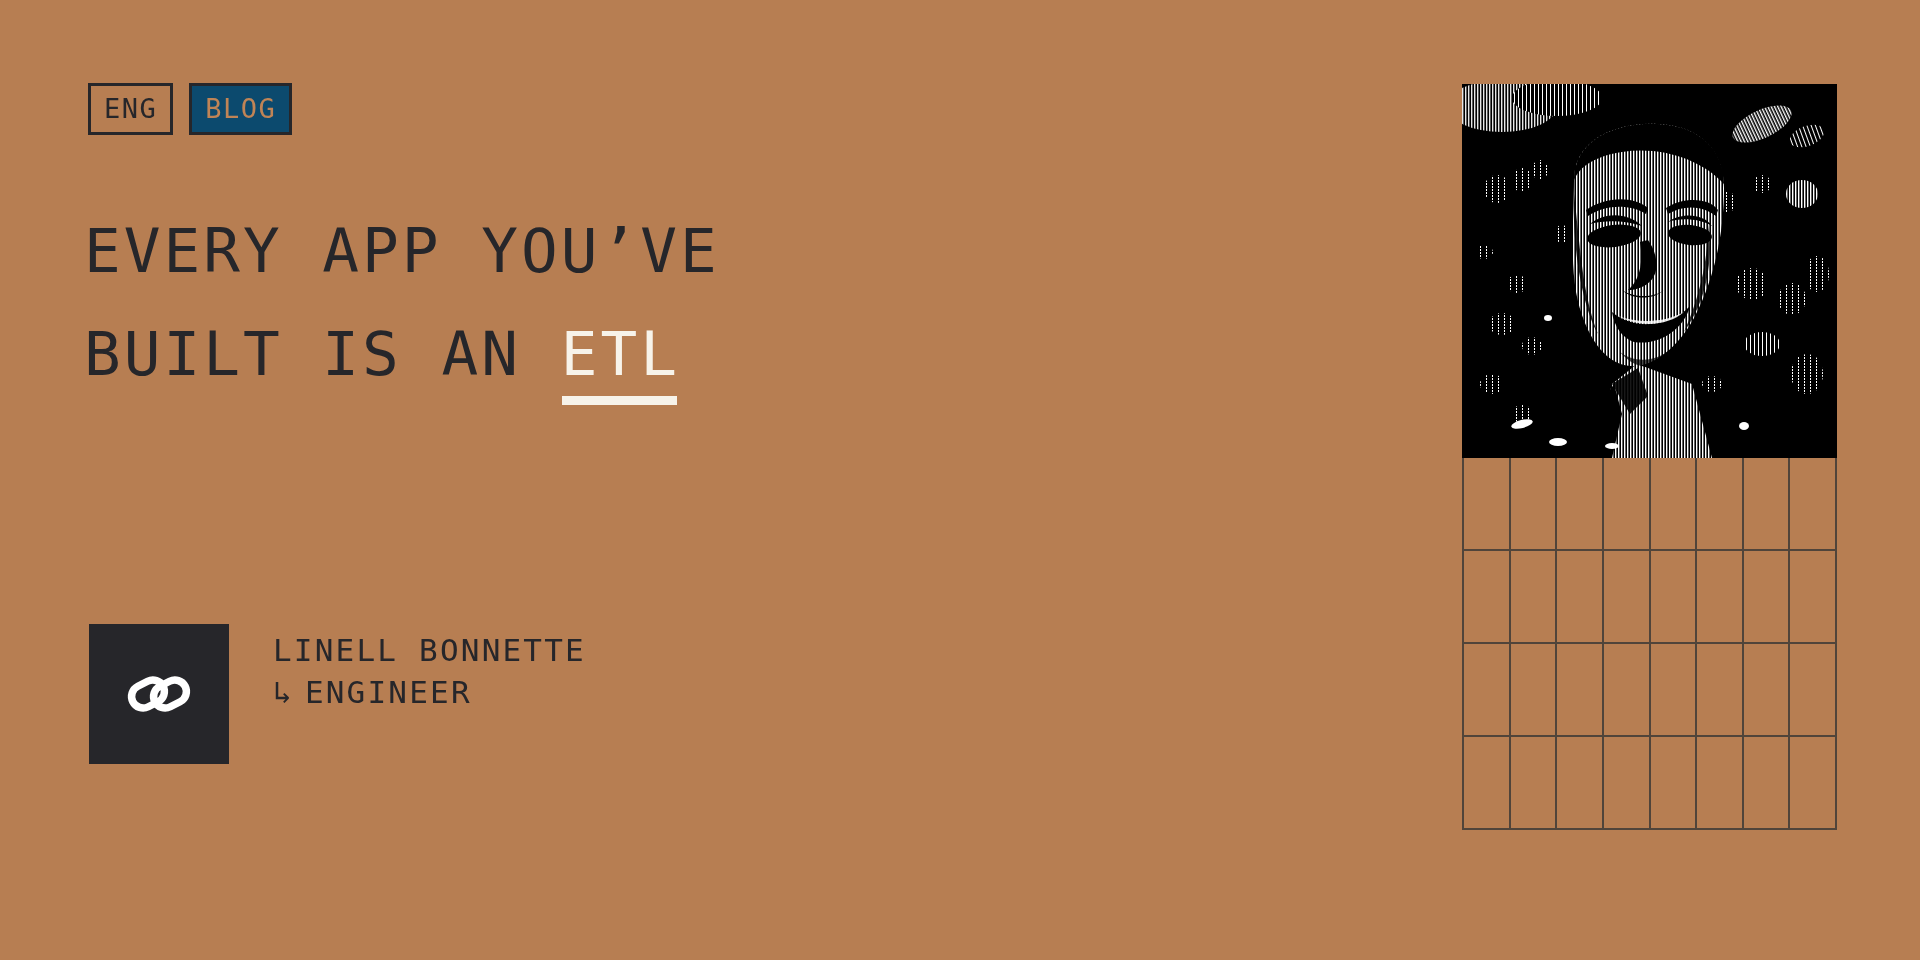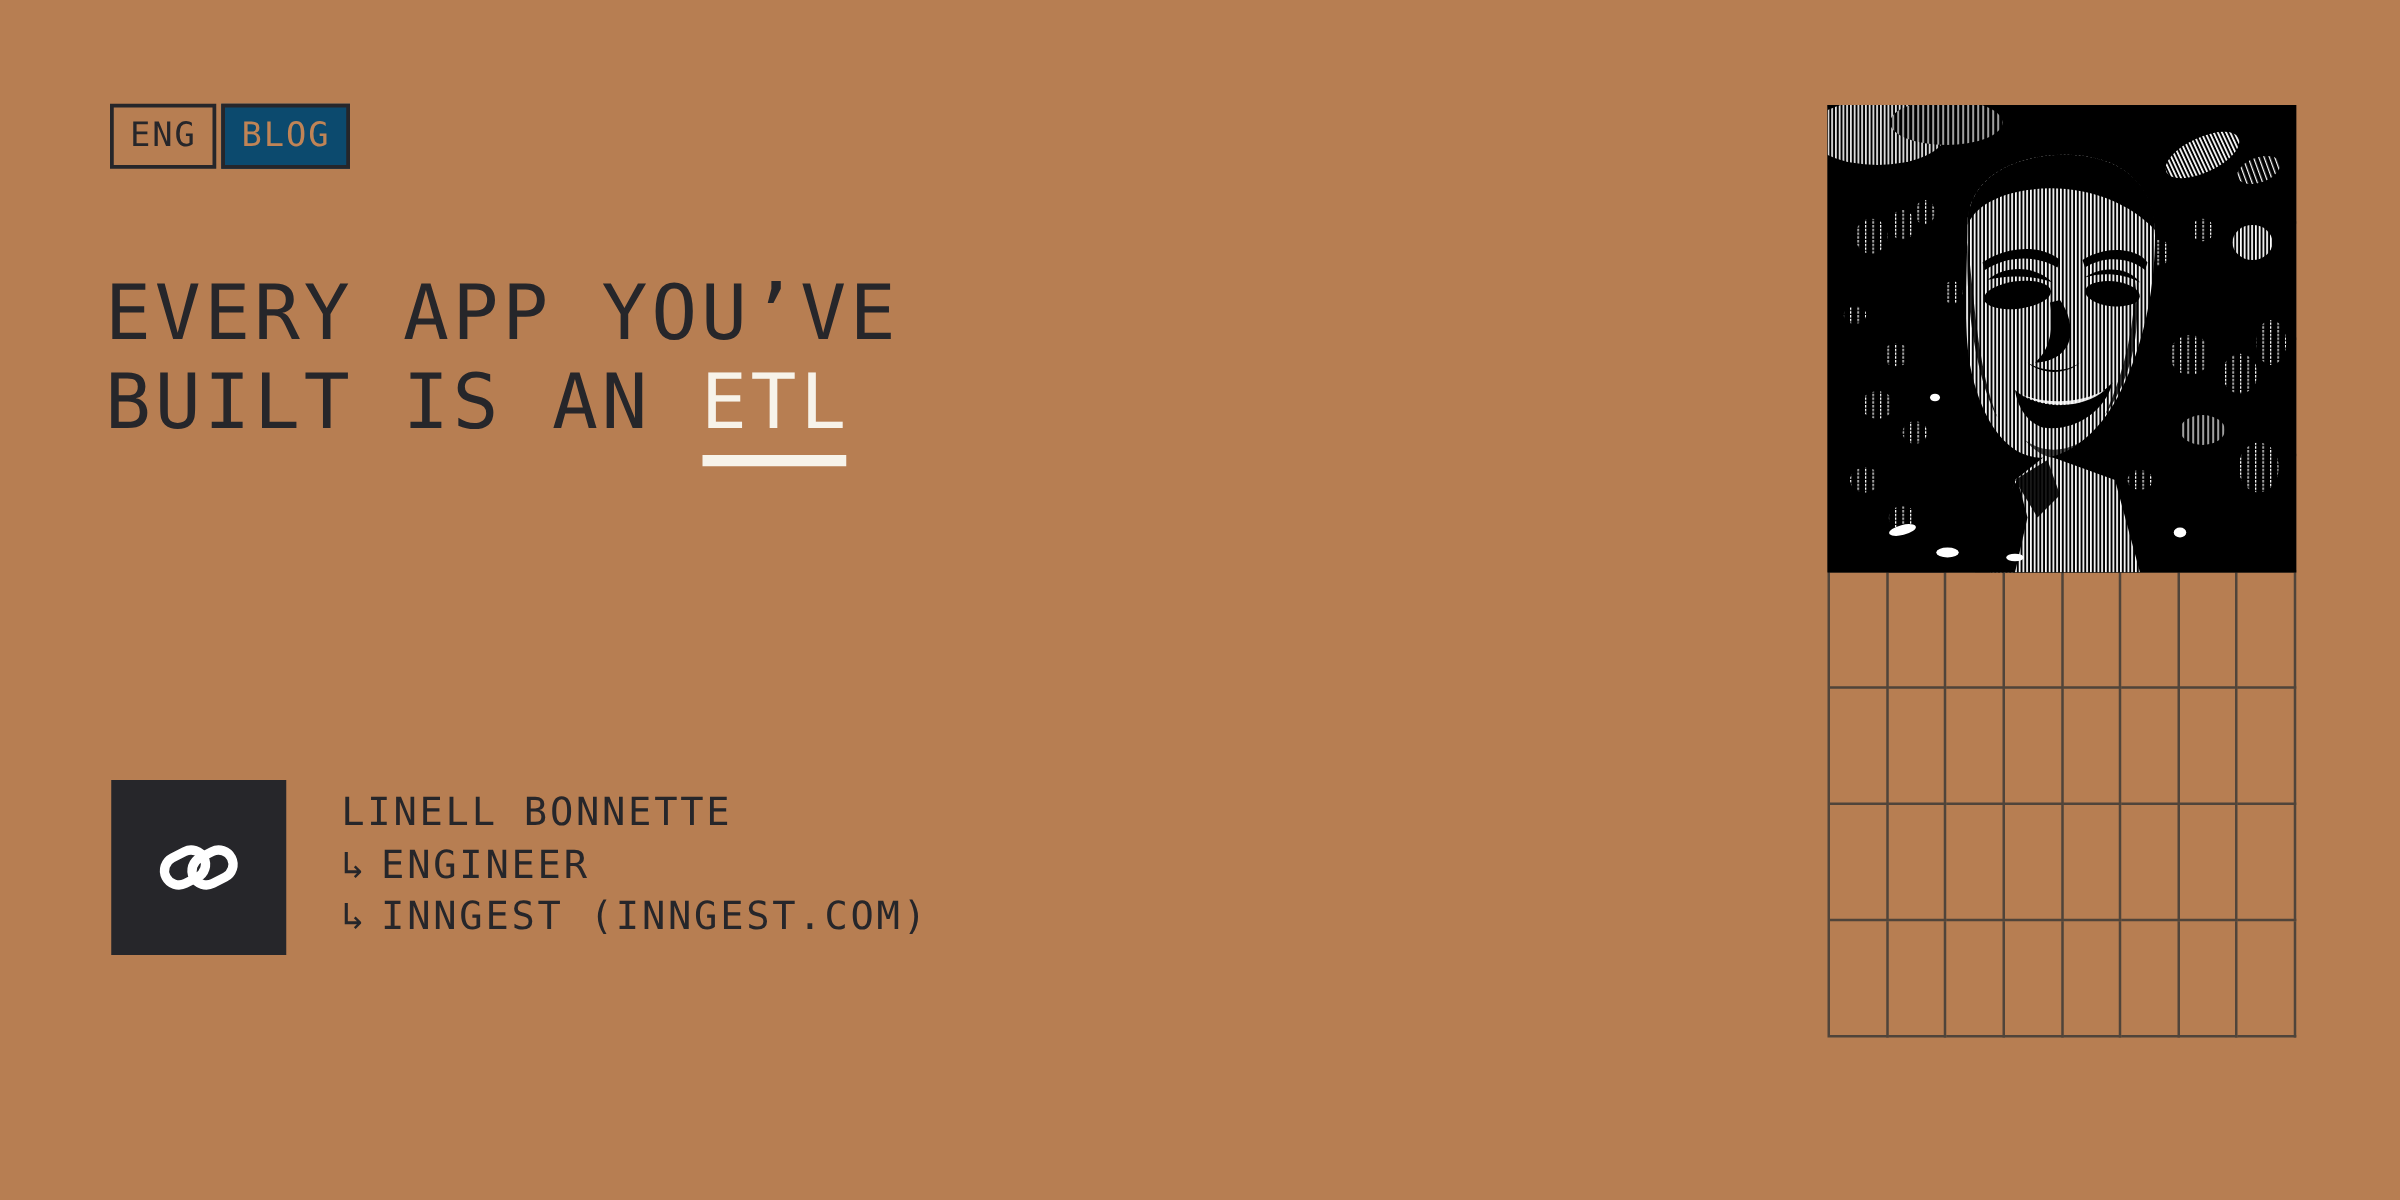--- a/index.html
+++ b/index.html
@@ -15,21 +15,21 @@
     position: relative;
   }
 
   
   .badge-row {
     position: absolute;
     left: 88px;
     top: 83px;
     display: flex;
     align-items: stretch;
-    gap: 4px;
+    gap: 16px;
   }
   .badge {
     font-family: "DejaVu Sans Mono", monospace;
     font-size: 27px;
     letter-spacing: 1.5px;
     line-height: 1;
     padding: 9px 13px 10px 13px;
     box-sizing: border-box;
   }
   .badge-outline {
@@ -53,20 +53,21 @@
     font-size: 61px;
     line-height: 1.16;
     letter-spacing: 3px;
     color: #26262a;
     font-weight: 400;
   }
   .headline .hl {
     color: #f7f3ea;
     position: relative;
     display: inline-block;
+    margin-top: 32px;
   }
   .headline .hl::after {
     content: "";
     position: absolute;
     left: 1px;
     right: 3px;
     bottom: -16px;
     height: 9px;
     background: #f7f3ea;
   }
@@ -175,23 +176,20 @@
       <g fill="none" stroke="#ffffff" stroke-width="7.5" stroke-linecap="round" stroke-linejoin="round">
         <rect x="9" y="25.5" width="34" height="23" rx="11.5" transform="rotate(-27 26 37)"></rect>
         <rect x="31" y="25.5" width="34" height="23" rx="11.5" transform="rotate(-27 48 37)"></rect>
       </g>
     </svg>
   </div>
   <div class="author-meta">
     <span class="line">LINELL BONNETTE</span>
     <span class="line">
       <span class="arrow">↳</span><span>ENGINEER</span>
-    </span>
-    <span class="line">
-      <span class="arrow">↳</span><span>INNGEST (INNGEST.COM)</span>
     </span>
   </div>
 </div>
 
 <div class="right-panel">
   <div class="grid" id="grid" style="grid-template-columns: repeat(8, 1fr); grid-template-rows: repeat(8, 1fr);">
       <div class="cell"></div>
       <div class="cell"></div>
       <div class="cell"></div>
       <div class="cell"></div>

